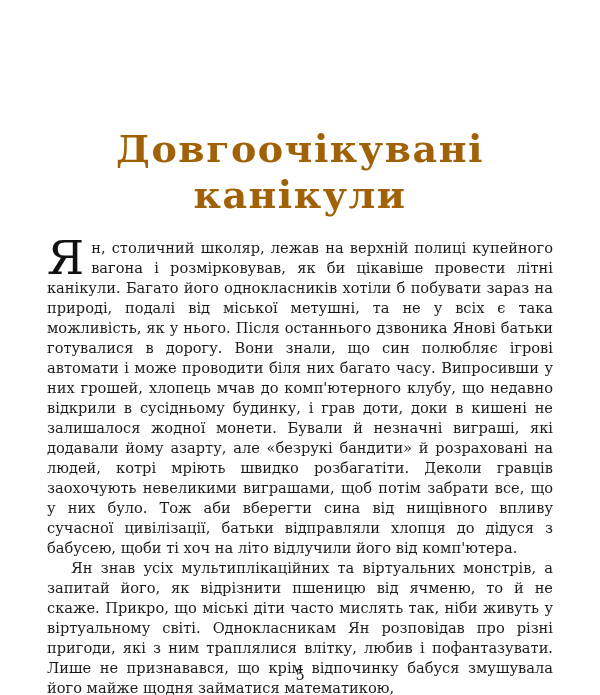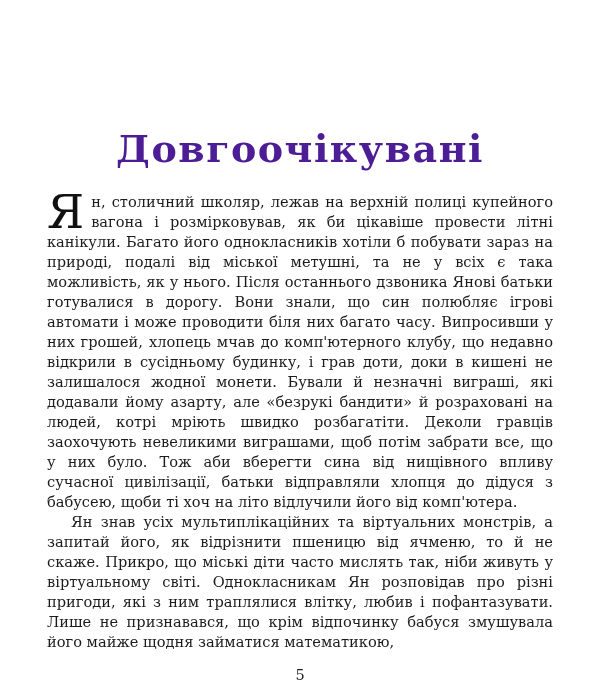--- a/index.html
+++ b/index.html
@@ -19,21 +19,21 @@
     box-sizing: border-box;
   }
   .chapter-title {
     margin: 126px 0 0 0;
     text-align: center;
     font-family: "DejaVu Serif", "Liberation Serif", serif;
     font-weight: 700;
     font-size: 38px;
     line-height: 46px;
     letter-spacing: 1.5px;
-    color: #4c1d95;
+    color: #a16207;
   }
   .chapter-title .title-line {
     display: block;
   }
   .body-text {
     margin: 20px 47px 0 47px;
     text-align: justify;
     font-size: 14.6px;
     line-height: 20px;
     color: #1c1c1c;
@@ -63,20 +63,21 @@
     color: #1c1c1c;
   }
 </style>
 </head>
 <body>
 
 <div class="page">
 
   <h1 class="chapter-title">
     <span class="title-line">Довгоочікувані</span>
+    <span class="title-line">канікули</span>
   </h1>
 
   <div class="body-text">
     <p class="para">
       <span class="dropcap">Я</span><span>н, столичний школяр, лежав на верхній полиці купейного вагона і розмірковував, як би цікавіше провести літні канікули. Багато його однокласників хотіли б побувати зараз на природі, подалі від міської метушні, та не у всіх є така можливість, як у нього. Після останнього дзвоника Янові батьки готувалися в дорогу. Вони знали, що син полюбляє ігрові автомати і може проводити біля них багато часу. Випросивши у них грошей, хлопець мчав до комп'ютерного клубу, що недавно відкрили в сусідньому будинку, і грав доти, доки в кишені не залишалося жодної монети. Бували й незначні виграші, які додавали йому азарту, але «безрукі бандити» й розраховані на людей, котрі мріють швидко розбагатіти. Деколи гравців заохочують невеликими виграшами, щоб потім забрати все, що у них було. Тож аби вберегти сина від нищівного впливу сучасної цивілізації, батьки відправляли хлопця до дідуся з бабусею, щоби ті хоч на літо відлучили його від комп'ютера.</span>
     </p>
     <p class="para">
       <span>Ян знав усіх мультиплікаційних та віртуальних монстрів, а запитай його, як відрізнити пшеницю від ячменю, то й не скаже. Прикро, що міські діти часто мислять так, ніби живуть у віртуальному світі. Однокласникам Ян розповідав про різні пригоди, які з ним траплялися влітку, любив і пофантазувати. Лише не признавався, що крім відпочинку бабуся змушувала його майже щодня займатися математикою,</span>
     </p>
   </div>

